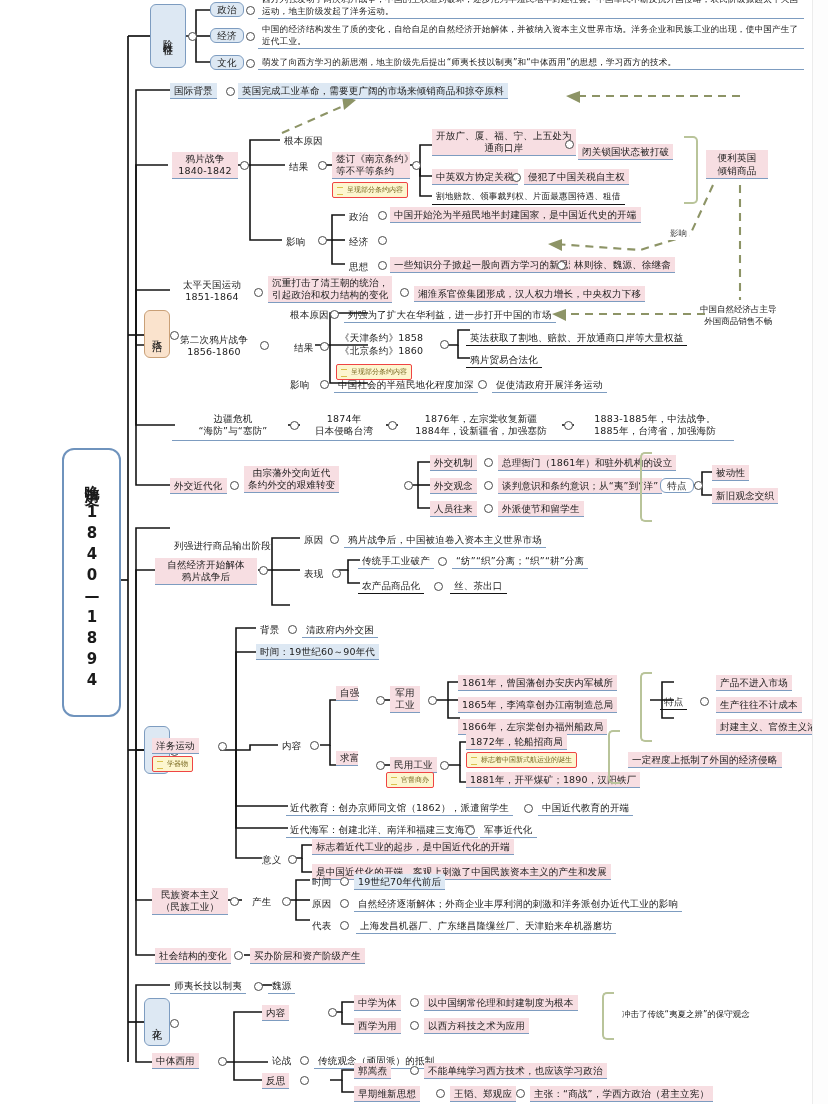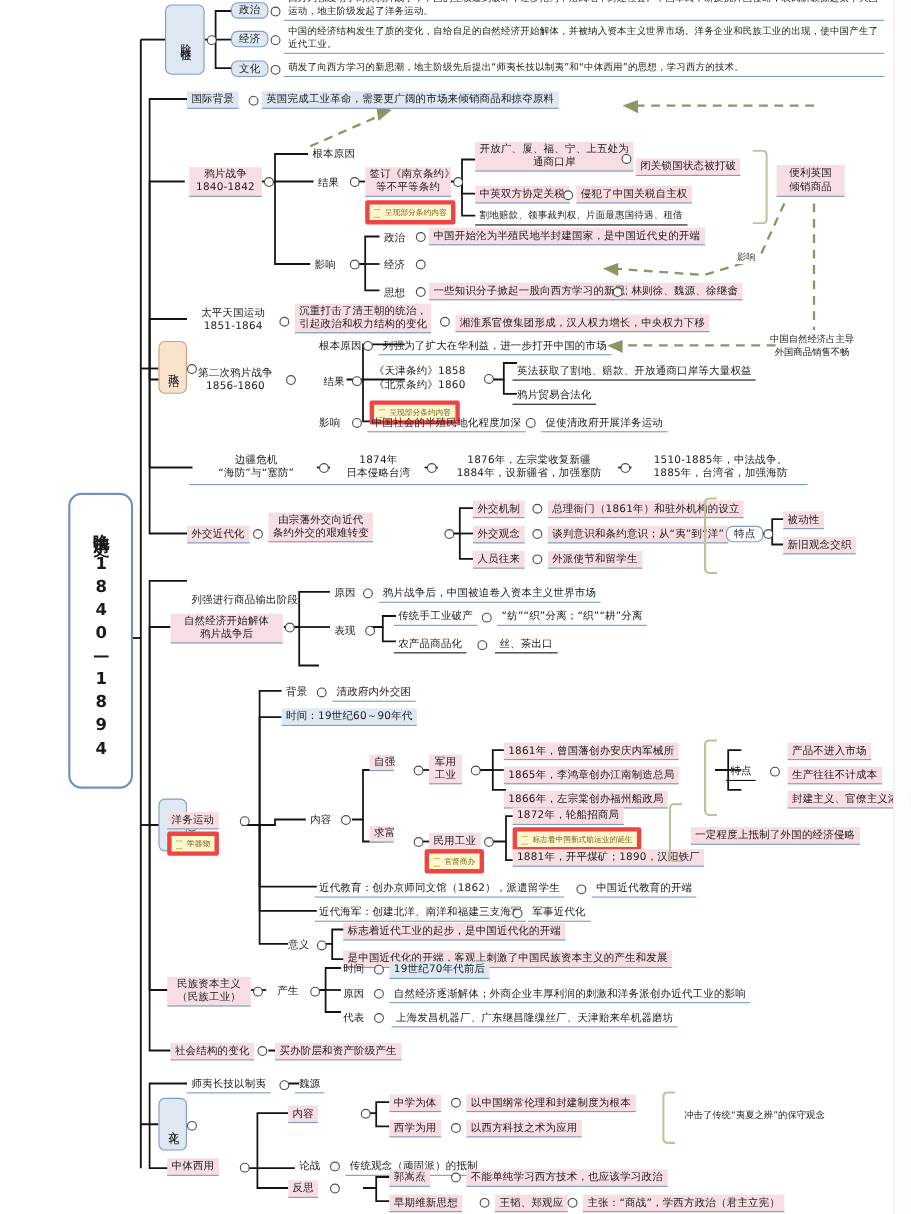--- a/index.html
+++ b/index.html
@@ -47,21 +47,21 @@
     display:flex;align-items:center;justify-content:center;
   }
   #root .rtxt{
     writing-mode:vertical-rl;text-orientation:upright;
     font-size:15px;font-weight:700;line-height:21px;letter-spacing:3px;
     text-align:center;
   }
 
   
   .note{
-    position:absolute;background:#fdf6cf;border:4px solid #ef4444;border-radius:2px;
+    position:absolute;background:#fdf6cf;border:1px solid #ef4444;border-radius:2px;
     font-size:7px;color:#7a6a22;padding:2px 4px 2px 14px;white-space:nowrap;
     line-height:10px;
   }
   .note:before{
     content:"";position:absolute;left:4px;top:4px;width:6px;height:6px;
     border-top:1.5px solid #d9bf4e;border-bottom:1.5px solid #d9bf4e;
   }
 
   
   .dot{
@@ -277,21 +277,21 @@
 
   <div class="nd pink" style="left:172px;top:152px;width:66px;white-space:pre;text-align:center;line-height:12px;">鸦片战争
 1840-1842</div>
   <div class="dot" style="left:240px;top:161px;"></div>
 
   <div class="nd bare" style="left:280px;top:133px;">根本原因</div>
 
   <div class="nd bare" style="left:285px;top:159px;">结果</div>
   <div class="dot" style="left:318px;top:161px;"></div>
 
-  <div class="nd pink" style="left:332px;top:152px;width:78px;white-space:pre;text-align:center;line-height:12px;">签订《南京条约》
+  <div class="nd pink" style="left:332px;top:152px;width:78px;white-space:pre;text-align:left;line-height:12px;">签订《南京条约》
 等不平等条约</div>
   <div class="note" style="left:332px;top:182px;">呈现部分条约内容</div>
   <div class="dot" style="left:412px;top:161px;"></div>
 
   <div class="nd pink" style="left:432px;top:129px;white-space:pre;line-height:12px;text-align:center;">开放广、厦、福、宁、上五处为
 通商口岸</div>
   <div class="dot" style="left:565px;top:140px;"></div>
   <div class="nd pink" style="left:578px;top:144px;">闭关锁国状态被打破</div>
 
   <div class="nd pink" style="left:432px;top:169px;">中英双方协定关税</div>
@@ -349,21 +349,21 @@
 
   <div class="nd bare" style="left:178px;top:412px;width:110px;white-space:pre;text-align:center;line-height:12px;">边疆危机
 “海防”与“塞防”</div>
   <div class="dot" style="left:290px;top:421px;"></div>
   <div class="nd bare" style="left:304px;top:412px;width:80px;white-space:pre;text-align:center;line-height:12px;">1874年
 日本侵略台湾</div>
   <div class="dot" style="left:388px;top:421px;"></div>
   <div class="nd bare" style="left:400px;top:412px;width:162px;white-space:pre;text-align:center;line-height:12px;">1876年，左宗棠收复新疆
 1884年，设新疆省，加强塞防</div>
   <div class="dot" style="left:564px;top:421px;"></div>
-  <div class="nd bare" style="left:576px;top:412px;width:158px;white-space:pre;text-align:center;line-height:12px;">1510-1885年，中法战争。
+  <div class="nd bare" style="left:576px;top:412px;width:158px;white-space:pre;text-align:center;line-height:12px;">1883-1885年，中法战争。
 1885年，台湾省，加强海防</div>
   <div style="position:absolute;left:172px;top:440px;width:562px;border-bottom:1.5px solid #7d9cc0;"></div>
 
   <div class="nd pink" style="left:170px;top:478px;">外交近代化</div>
   <div class="dot" style="left:230px;top:481px;"></div>
   <div class="nd pink" style="left:244px;top:466px;white-space:pre;text-align:center;line-height:12px;">由宗藩外交向近代
 条约外交的艰难转变</div>
   <div class="dot" style="left:404px;top:481px;"></div>
 
   <div class="nd pink" style="left:430px;top:455px;">外交机制</div>

